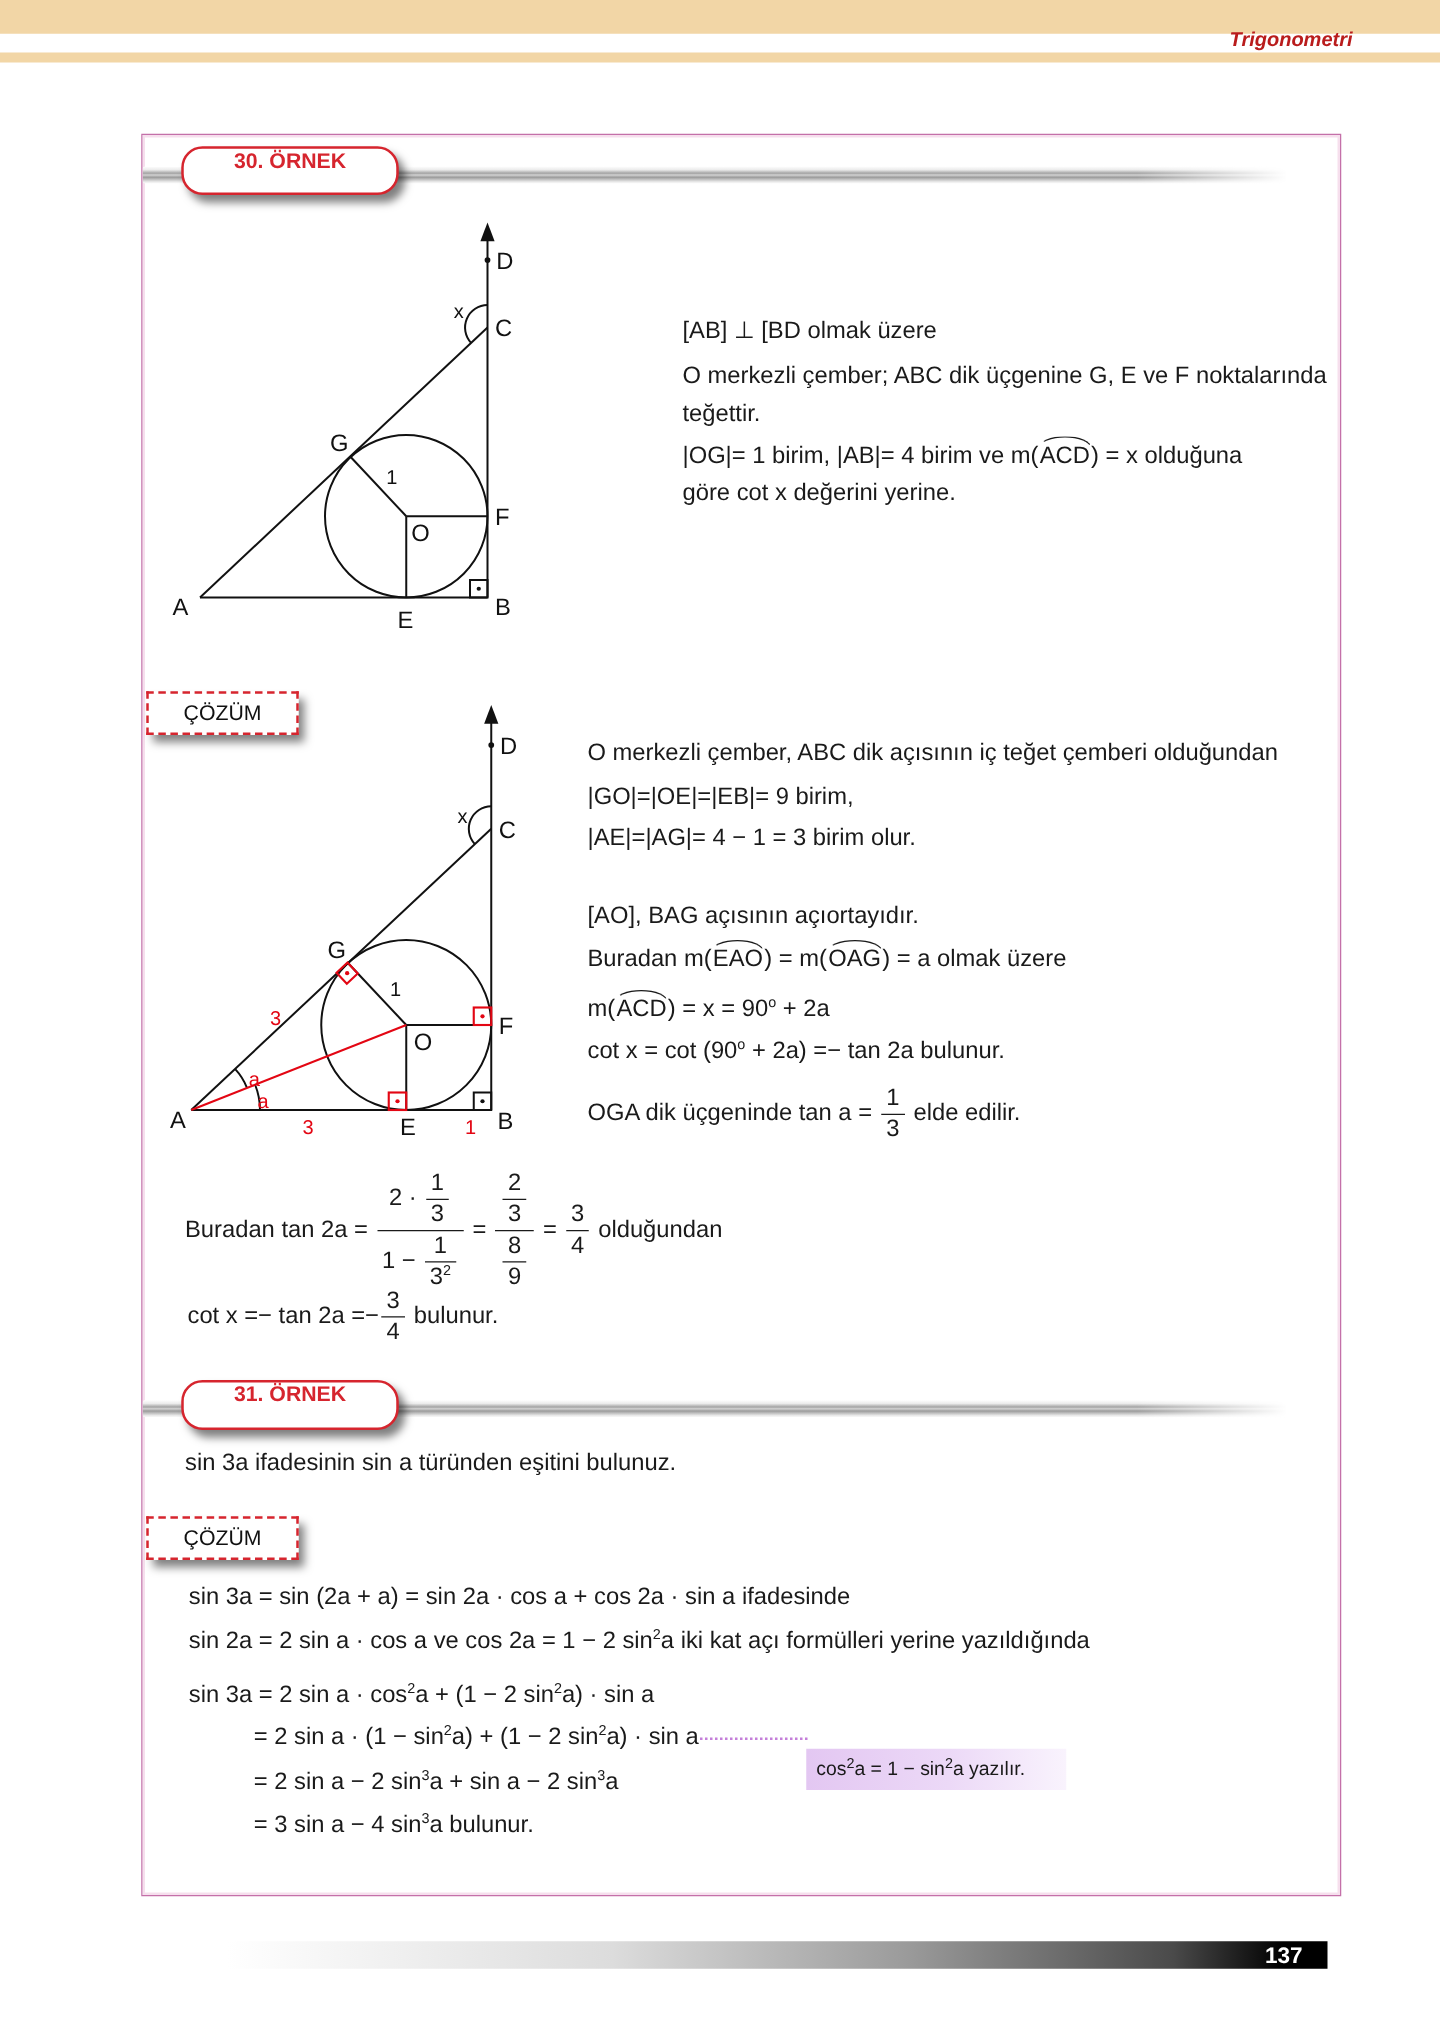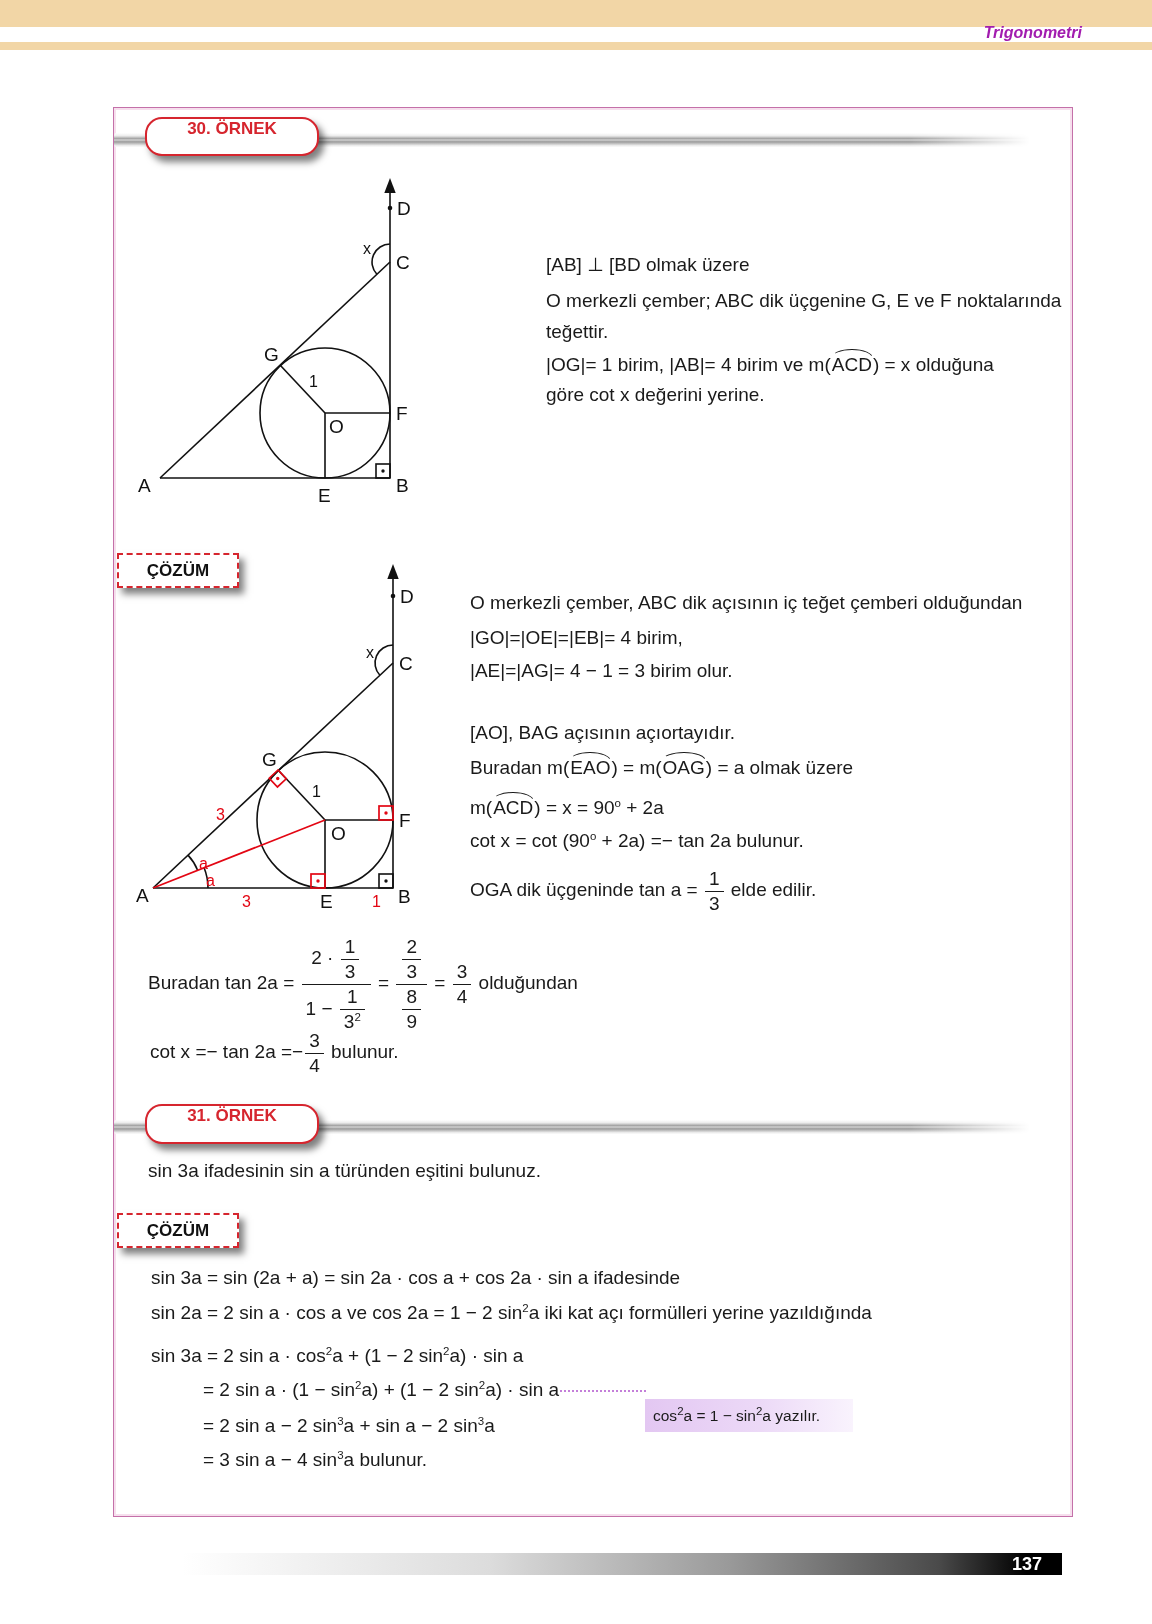--- a/index.html
+++ b/index.html
@@ -2,34 +2,34 @@
 <html><head>
 <meta charset="utf-8">
 <style>
   html,body{margin:0;padding:0;background:#fff;}
   body{font-family:"Liberation Sans",sans-serif;color:#1a1a1a;}
   .page{position:relative;width:1152px;height:1624px;background:#fff;overflow:hidden;}
 
   .band{position:absolute;left:0;width:1152px;background:#f2d6a6;}
   .header-title{position:absolute;top:24px;right:70px;font-size:16px;font-weight:bold;
     font-style:italic;color:#c identifier;}
-  .header-title{color:#a21caf;}
+  .header-title{color:#b91c1c;}
 
   .content-box{position:absolute;left:113px;top:107px;width:958px;height:1408px;
     border:1.4px solid #c470a9;box-shadow:inset 0 0 0 2px rgba(236,185,216,.45);background:#fff;}
 
   .hbar{position:absolute;height:14px;border-radius:2px;z-index:2;
     background:linear-gradient(180deg,#ffffff 0%,#ececec 20%,#a3a3a3 40%,#d2d2d2 50%,#9b9b9b 63%,#ededed 90%,#fbfbfb 100%);
     -webkit-mask-image:linear-gradient(90deg,#000 86%,rgba(0,0,0,0) 99%);
     mask-image:linear-gradient(90deg,#000 86%,rgba(0,0,0,0) 99%);}
   .pill{position:absolute;background:#fff;border:2.2px solid #d6252e;border-radius:17px;
     display:flex;align-items:flex-start;justify-content:center;font-weight:bold;font-size:17px;
     color:#d6252e;box-shadow:5px 6px 7px rgba(0,0,0,.5);z-index:3;}
   .cozum{position:absolute;background:#fff;border:2.5px dashed #d6252e;
-    display:flex;align-items:center;justify-content:center;font-weight:bold;font-size:17px;
+    display:flex;align-items:center;justify-content:center;font-weight:normal;font-size:17px;
     color:#111;box-shadow:5px 6px 7px rgba(0,0,0,.5);z-index:3;}
 
   .tline{position:absolute;font-size:19px;line-height:1.25;white-space:nowrap;z-index:1;}
   sup{font-size:11.5px;}
   .frac{display:inline-block;vertical-align:middle;text-align:center;margin:0 2px;line-height:1.15;}
   .fn{display:block;padding:0 4px 1px;border-bottom:1.6px solid #1a1a1a;}
   .fd{display:block;padding:1px 4px 0;}
   .arc{position:relative;display:inline-block;padding:1px 1px 0;}
   .arc::before{content:"";position:absolute;left:0;right:0;top:-3px;height:7px;
     border:1.6px solid transparent;border-top-color:#1a1a1a;
@@ -147,21 +147,21 @@
     <text x="270" y="347">B</text>
     <text x="192" y="352">E</text>
     <text x="71" y="313" class="red">a</text>
     <text x="78" y="330" class="red">a</text>
     <text x="88" y="264" class="red">3</text>
     <text x="114" y="351" class="red">3</text>
     <text x="244" y="351" class="red">1</text>
   </svg>
 
   <div class="tline" style="left:470px;top:591px">O merkezli çember, ABC dik açısının iç teğet çemberi olduğundan</div>
-  <div class="tline" style="left:470px;top:626px">|GO|=|OE|=|EB|= 4 birim,</div>
+  <div class="tline" style="left:470px;top:626px">|GO|=|OE|=|EB|= 9 birim,</div>
   <div class="tline" style="left:470px;top:659px">|AE|=|AG|= 4 − 1 = 3 birim olur.</div>
   <div class="tline" style="left:470px;top:721px">[AO], BAG açısının açıortayıdır.</div>
   <div class="tline" style="left:470px;top:755px">Buradan m(<span class="arc">EAO</span>) = m(<span class="arc">OAG</span>) = a olmak üzere</div>
   <div class="tline" style="left:470px;top:795px">m(<span class="arc">ACD</span>) = x = 90<sup>o</sup> + 2a</div>
   <div class="tline" style="left:470px;top:829px">cot x = cot (90<sup>o</sup> + 2a) =− tan 2a bulunur.</div>
   <div class="tline" style="left:470px;top:868px">OGA dik üçgeninde tan a = <span class="frac"><span class="fn">1</span><span class="fd">3</span></span> elde edilir.</div>
 
   <div class="tline" style="left:148px;top:936px">Buradan tan 2a = <span class="frac"><span class="fn">2 · <span class="frac"><span class="fn">1</span><span class="fd">3</span></span></span><span class="fd">1 − <span class="frac"><span class="fn">1</span><span class="fd">3<sup>2</sup></span></span></span></span> = <span class="frac"><span class="fn"><span class="frac"><span class="fn">2</span><span class="fd">3</span></span></span><span class="fd"><span class="frac"><span class="fn">8</span><span class="fd">9</span></span></span></span> = <span class="frac"><span class="fn">3</span><span class="fd">4</span></span> olduğundan</div>
   <div class="tline" style="left:150px;top:1030px">cot x =− tan 2a =−<span class="frac"><span class="fn">3</span><span class="fd">4</span></span> bulunur.</div>
 

